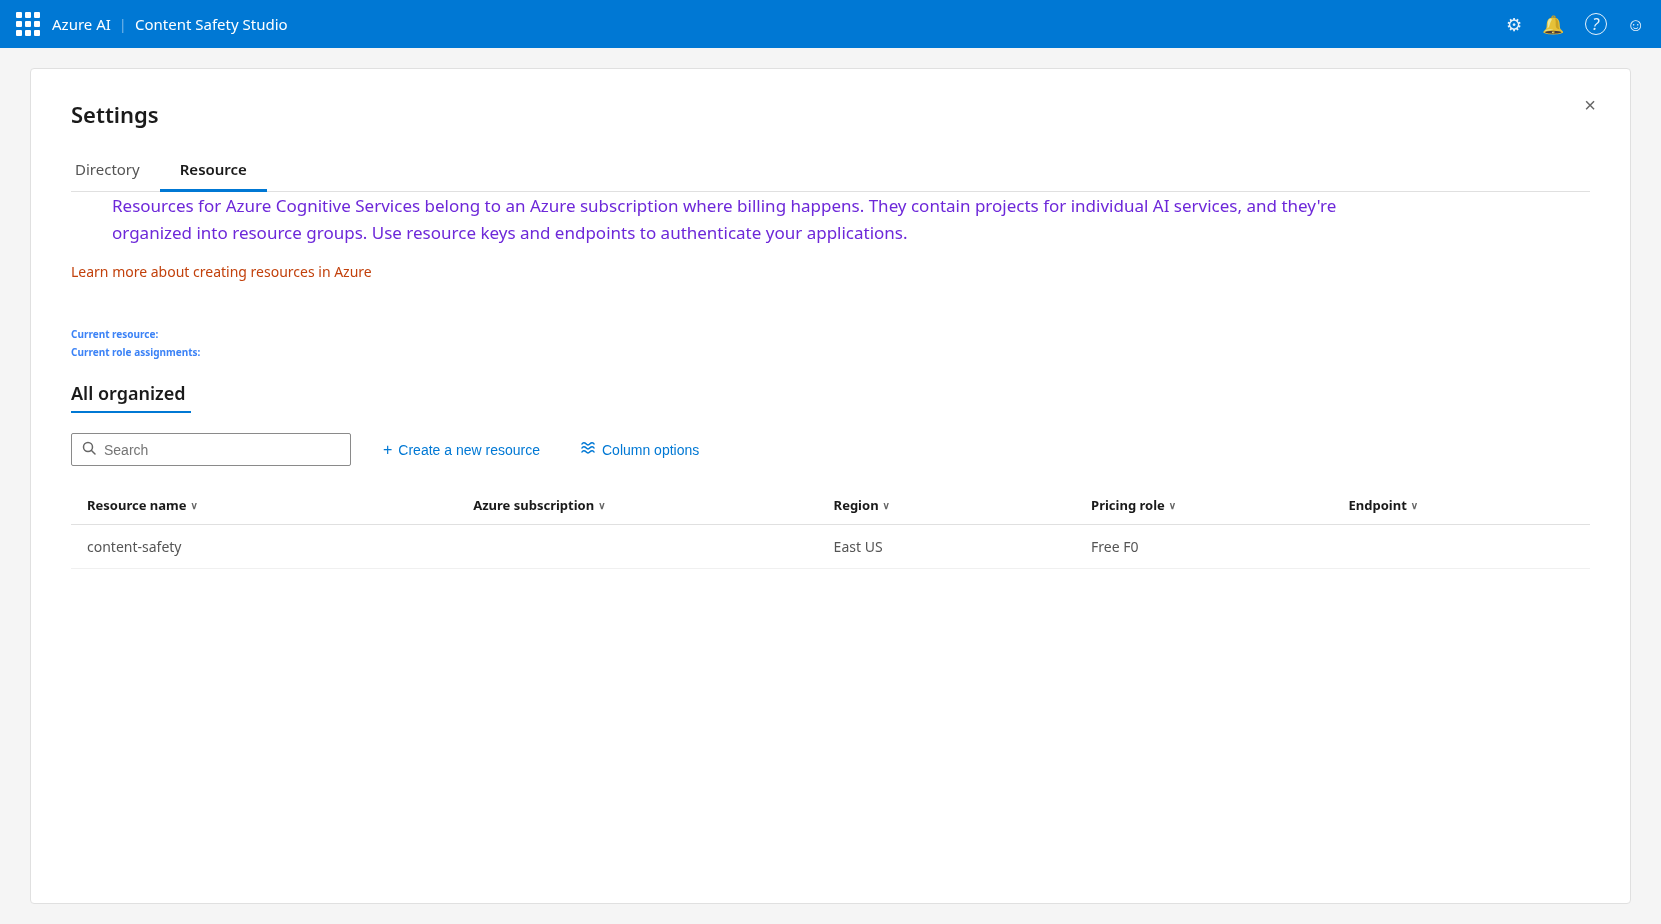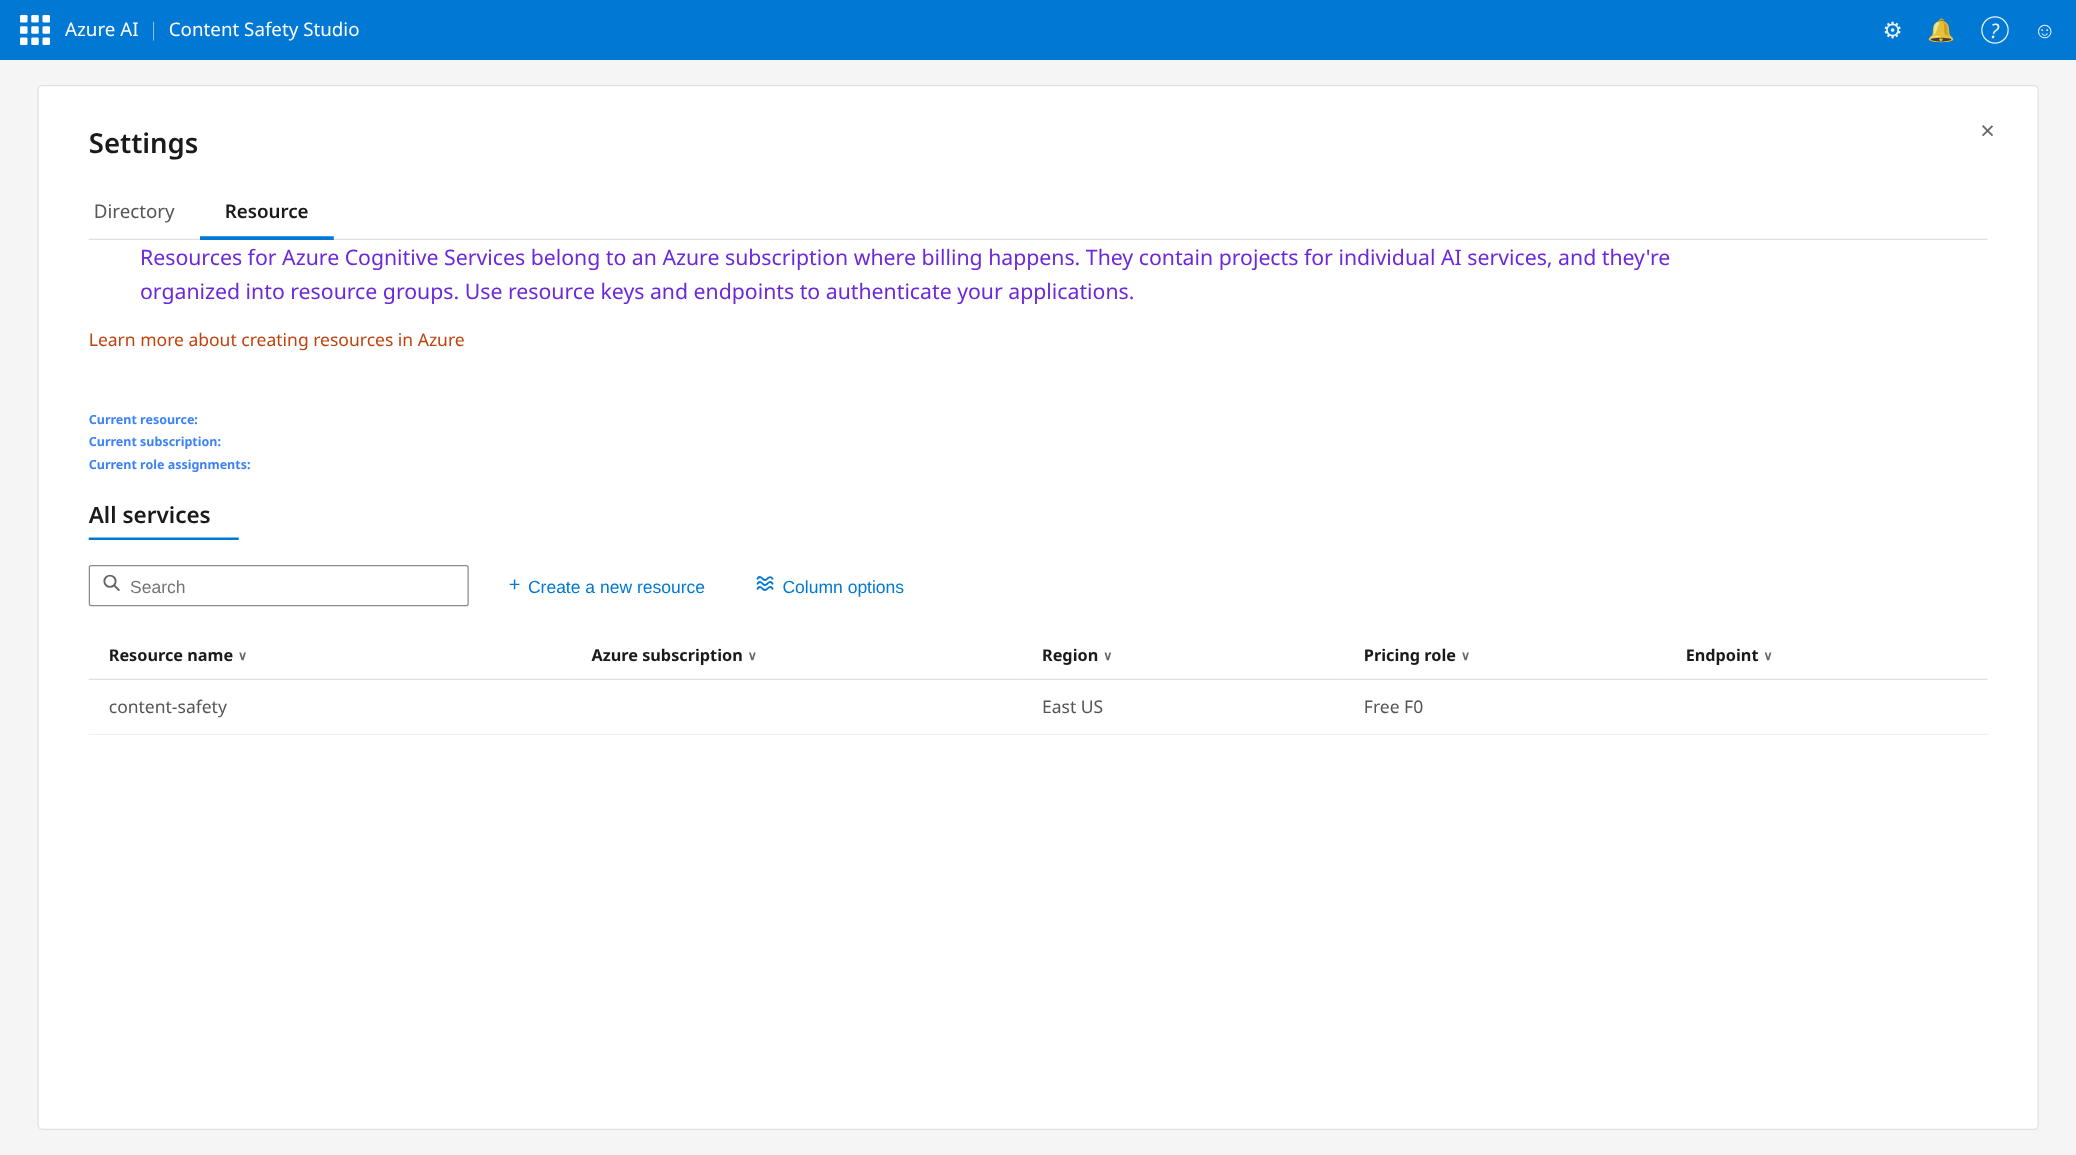--- a/index.html
+++ b/index.html
@@ -172,21 +172,21 @@
       align-items: center;
       gap: 24px;
       margin-bottom: 20px;
     }
     .search-box {
       display: flex;
       align-items: center;
       border: 1px solid #8a8a8a;
       border-radius: 2px;
       padding: 6px 10px;
-      width: 304px;
+      width: 280px;
       gap: 8px;
     }
     .search-box input {
       border: none;
       outline: none;
       font-size: 14px;
       color: #333;
       width: 100%;
       background: transparent;
     }
@@ -295,27 +295,26 @@
 
   
   <p class="description">Resources for Azure Cognitive Services belong to an Azure subscription where billing happens. They contain projects for individual AI services, and they're organized into resource groups. Use resource keys and endpoints to authenticate your applications.</p>
 
   
   <a class="learn-more-link">Learn more about creating resources in Azure</a>
 
   
   <div class="current-info">
     <p>Current resource:</p>
-    <p>Current subscription:</p>
     <p>Current role assignments:</p>
   </div>
 
   
   <div>
-    <div class="section-title">All services</div>
+    <div class="section-title">All organized</div>
     <div class="section-underline"></div>
 
     <div class="toolbar">
       <div class="search-box">
         <span class="search-icon-svg">
           <svg width="14" height="14" viewBox="0 0 14 14" fill="none" xmlns="http://www.w3.org/2000/svg">
             <circle cx="6" cy="6" r="4.5" stroke="#666" stroke-width="1.5"></circle>
             <line x1="9.5" y1="9.5" x2="13" y2="13" stroke="#666" stroke-width="1.5" stroke-linecap="round"></line>
           </svg>
         </span>

